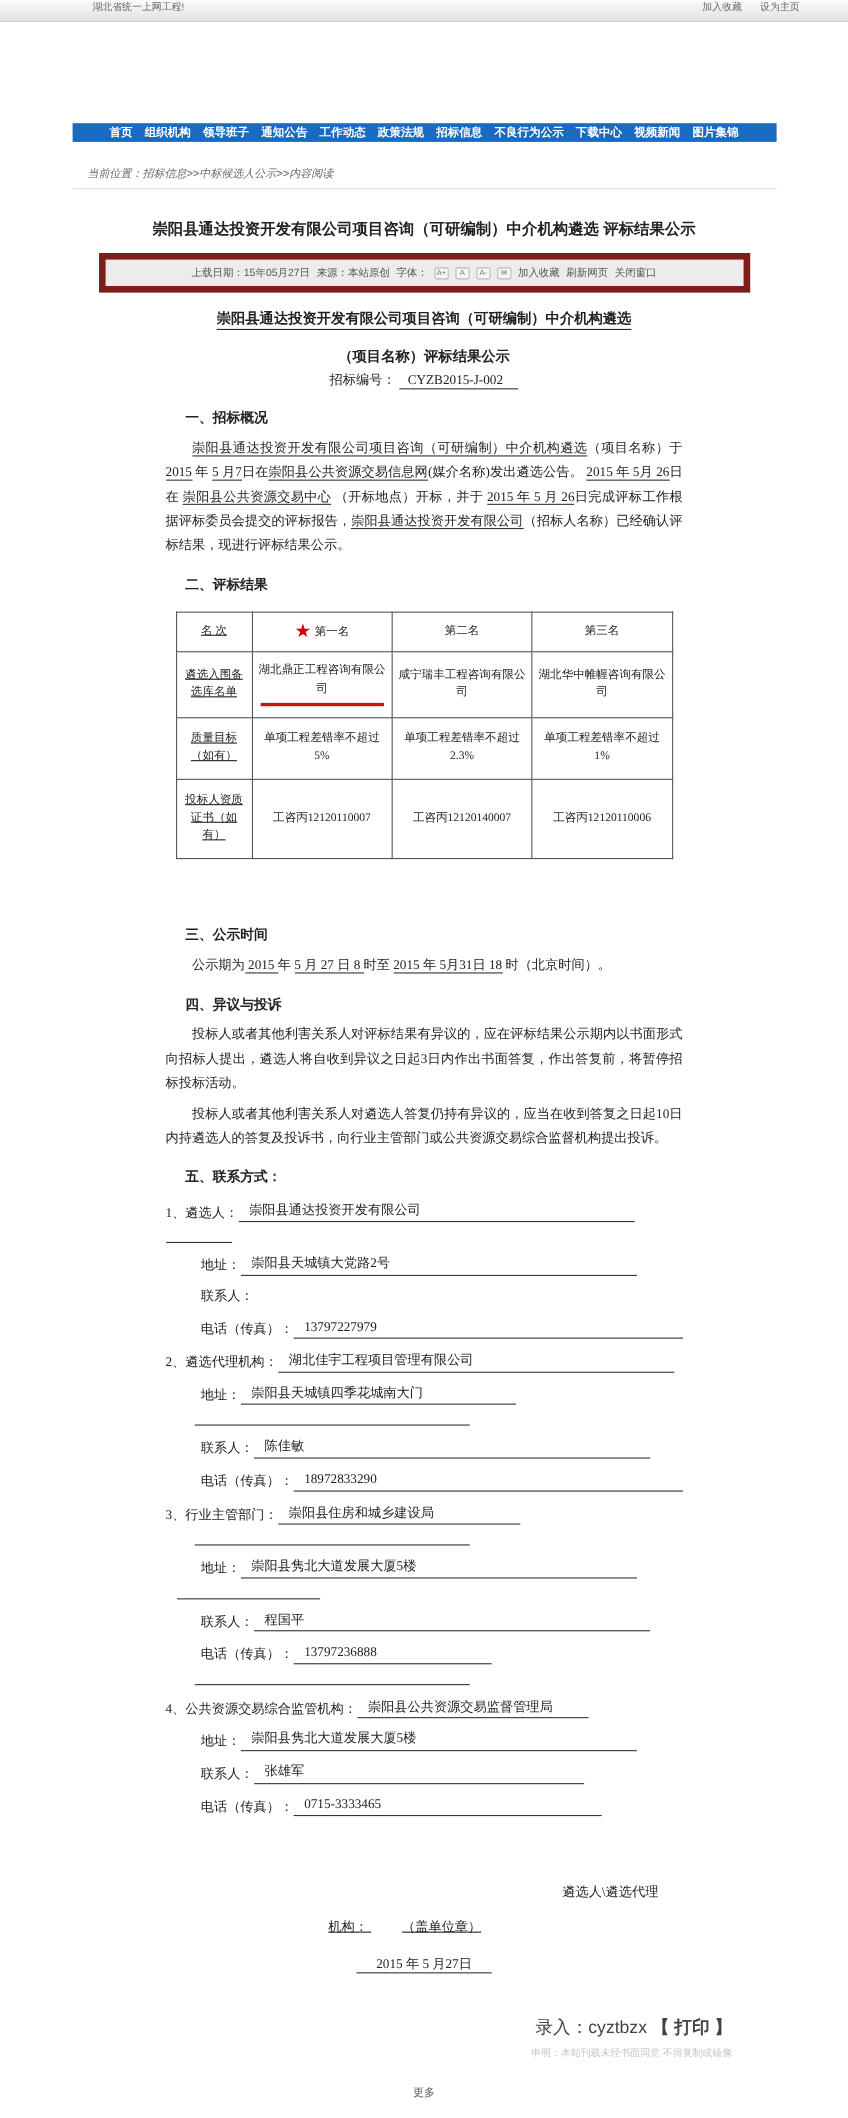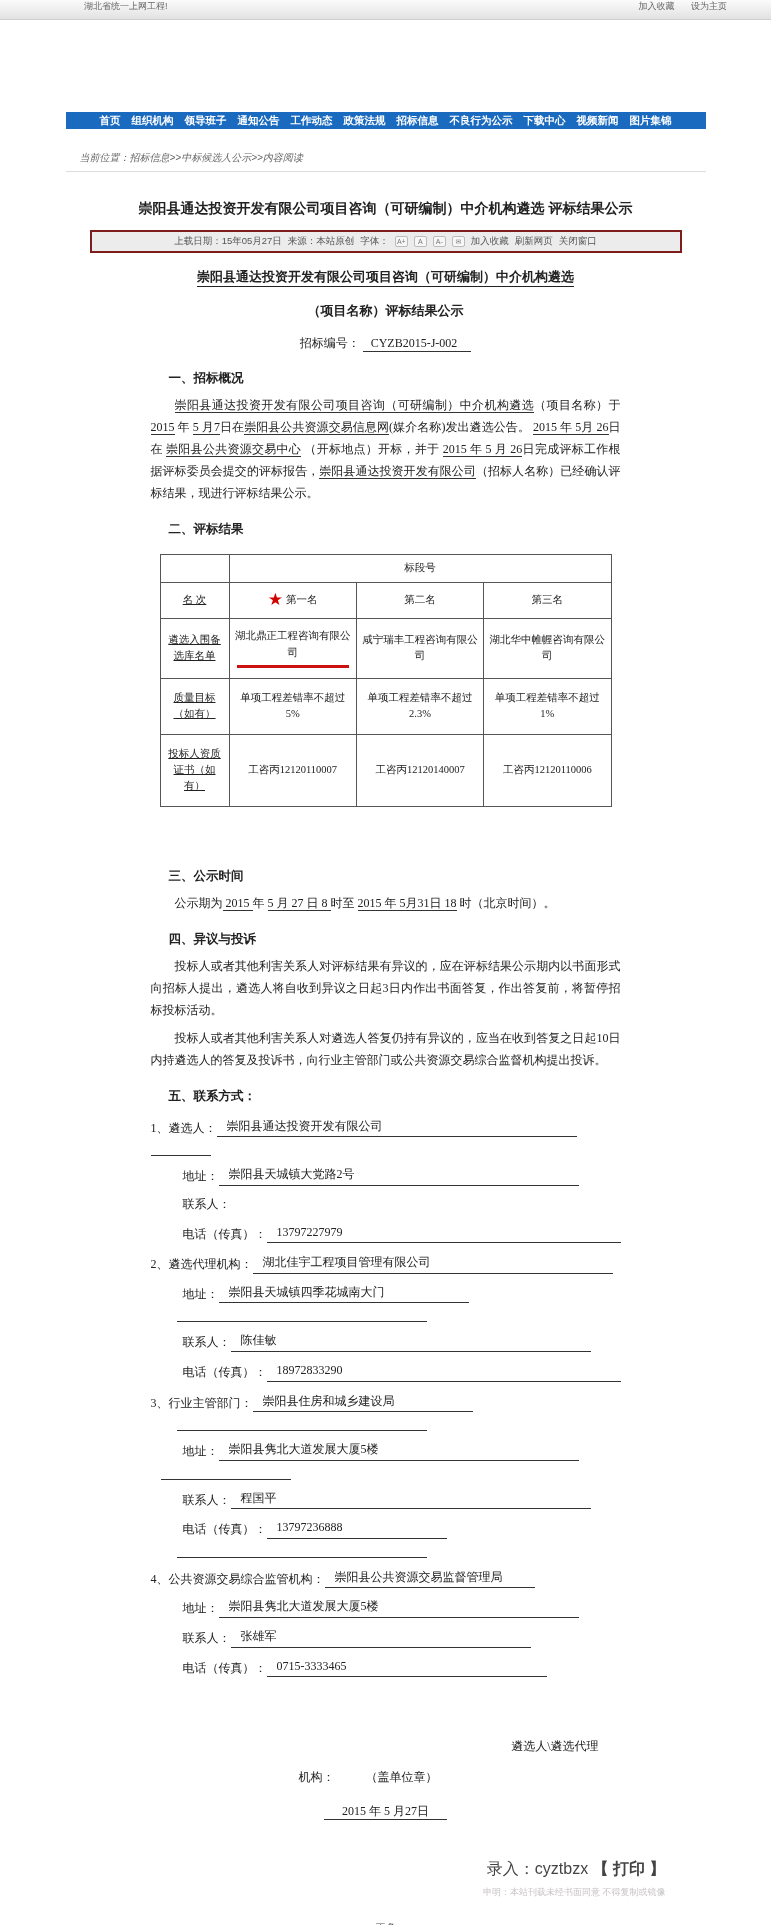--- a/index.html
+++ b/index.html
@@ -25,40 +25,40 @@
   .navbar a { color:#fff; font-size:10.5px; font-weight:bold; text-decoration:none; white-space:nowrap; }
   .content { width:640px; margin:0 auto; }
   .breadcrumb {
     margin-top:18px; padding:4px 4px 6px 14px; font-size:10px; color:#666;
     border-bottom:1px solid #ddd;
     font-style:italic;
   }
   .breadcrumb .path { color:#666; }
   .page-title { margin-top:28px; text-align:center; font-size:14px; font-weight:bold; color:#222; }
   .metabar {
-    margin:12px 24px 0 24px; background:#ececec; border:2px solid #7f1d1d;
-    height:23px; display:flex; align-items:center; justify-content:center;
+    margin:12px 24px 0 24px; background:#ececec; border:6px solid #7f1d1d;
+    height:36px; display:flex; align-items:center; justify-content:center;
     font-size:9.5px; color:#555; gap:6px;
   }
   .metabar a { color:#555; text-decoration:none; }
   .ico {
     display:inline-block; width:13px; height:11px; background:#f7f7f7;
     border:1px solid #bbb; border-radius:2px; font-size:7px; line-height:9px;
     text-align:center; color:#777; vertical-align:middle;
   }
   
   .doc {
     width:470px; margin:14px auto 0 auto;
     font-family:"Liberation Serif","DejaVu Serif",serif;
     font-size:12px; color:#222; line-height:1.55;
   }
   .doc-title { text-align:center; font-weight:bold; font-size:13px; }
   .doc-title .u-title { border-bottom:1px solid #222; padding-bottom:2px; }
   .doc-subtitle { text-align:center; font-weight:bold; font-size:13px; margin-top:14px; }
-  .bid-no { text-align:center; margin-top:13px; font-size:12px; }
+  .bid-no { text-align:center; margin-top:2px; font-size:12px; }
   .bid-no .u { border-bottom:1px solid #333; padding:0 14px 1px 8px; }
   .sec-heading { font-weight:bold; margin:16px 0 6px 18px; font-size:12.5px; }
   .para { text-indent:2em; line-height:22px; text-align:justify; }
   .para span.u { border-bottom:1px solid #333; }
   
   table.result {
     border-collapse:collapse; margin:14px auto 0 auto; width:452px;
     font-size:10.5px; text-align:center; color:#222;
   }
   table.result td { border:1px solid #555; padding:4px 5px; vertical-align:middle; }
@@ -77,21 +77,21 @@
   .c-line .lbl { white-space:nowrap; }
   .c-line .val { border-bottom:1px solid #333; padding:0 6px 1px 10px; flex:1; max-width:360px; }
   .c-sub { margin-left:32px; }
   .blank-line { height:0; border-bottom:1px solid #333; margin-top:18px; }
   .bl-short { width:60px; }
   .bl-mid { width:130px; margin-left:10px; }
   .bl-long { width:250px; margin-left:26px; }
   
   .sign-block { margin-top:60px; }
   .sign-party { text-align:right; padding-right:22px; }
-  .sign-org { margin-top:12px; padding-left:148px; }
+  .sign-org { margin-top:12px; padding-left:148px;text-decoration:underline; }
   .sign-org .seal { margin-left:28px; }
   .sign-date { margin-top:16px; text-align:center; }
   .sign-date .u { border-bottom:1px solid #333; padding:0 18px 1px 18px; }
   
   .entry-line { margin-top:38px; text-align:right; font-size:16px; color:#444; padding-right:40px; }
   .entry-line a { color:#444; text-decoration:none; font-weight:bold; }
   .disclaimer { margin-top:6px; text-align:right; font-size:9px; color:#c8c4c4; padding-right:40px; }
   .more-line { margin-top:22px; text-align:center; font-size:10px; color:#555; }
   .more-line a { color:#555; text-decoration:none; }
 </style>
@@ -155,24 +155,20 @@
       <span class="u">CYZB2015-J-002</span>
     </div>
 
     <div class="sec-heading">一、招标概况</div>
     <div class="para"><span class="u">崇阳县通达投资开发有限公司项目咨询（可研编制）中介机构遴选</span><span>（项目名称）于 </span><span class="u">2015</span><span> 年 </span><span class="u">5 月7</span><span>日在</span><span class="u">崇阳县公共资源交易信息网</span><span>(媒介名称)发出遴选公告。 </span><span class="u">2015 年 5月 26</span><span>日在 </span><span class="u">崇阳县公共资源交易中心</span><span> （开标地点）开标，并于 </span><span class="u">2015 年 5 月 26</span><span>日完成评标工作根据评标委员会提交的评标报告，</span><span class="u">崇阳县通达投资开发有限公司</span><span>（招标人名称）已经确认评标结果，现进行评标结果公示。</span></div>
 
     <div class="sec-heading">二、评标结果</div>
 
     <table class="result">
       <tbody>
-          <tr class="row-span-head">
-        <td class="c-label"></td>
-        <td colspan="3">标段号</td>
-      </tr>
       <tr class="row-rank">
         <td class="c-label">名 次</td>
         <td class="c-val"><span class="star">★</span><span>第一名</span></td>
         <td class="c-val">第二名</td>
         <td class="c-val">第三名</td>
       </tr>
       <tr class="row-company">
         <td class="c-label">遴选入围备选库名单</td>
         <td class="c-val">
           <span>湖北鼎正工程咨询有限公司</span>

